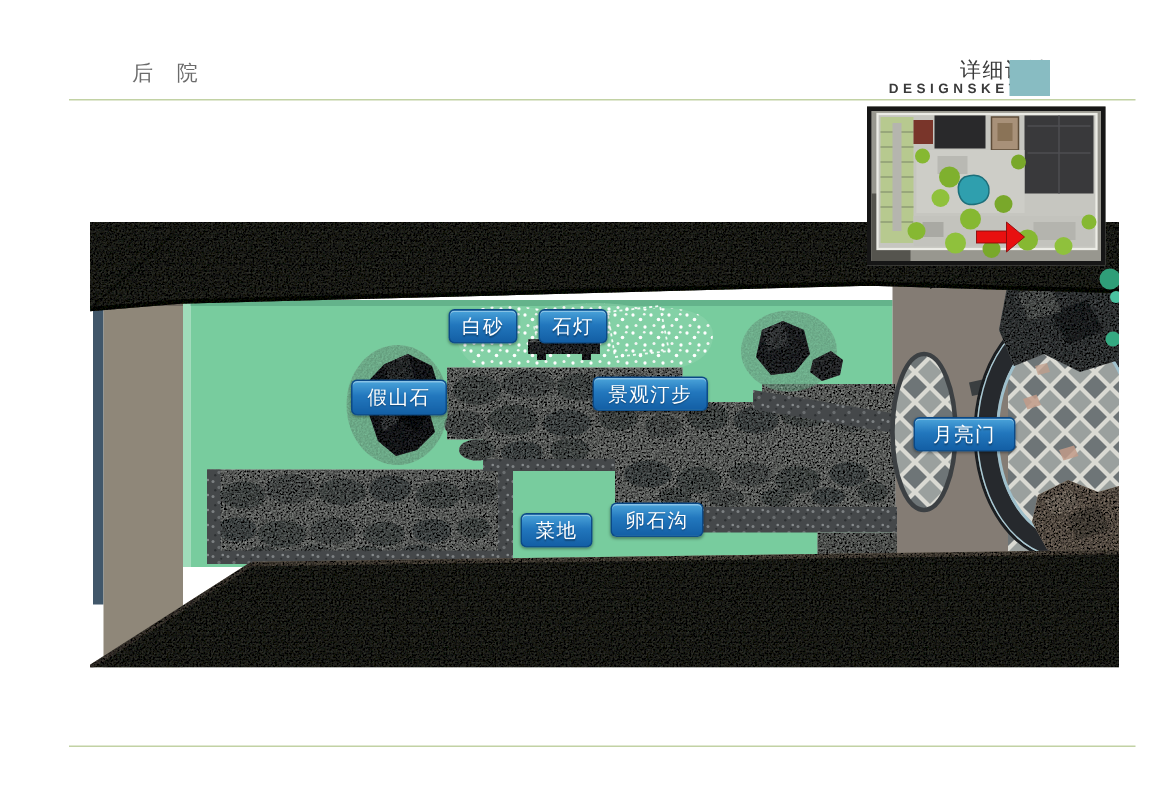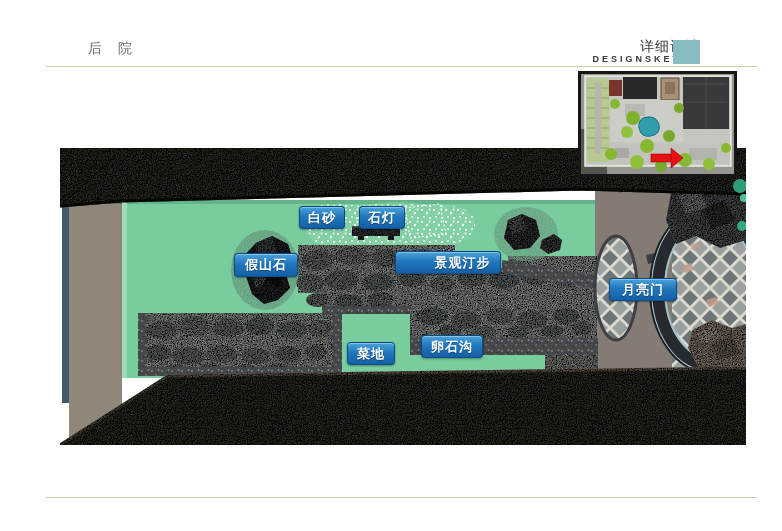--- a/index.html
+++ b/index.html
@@ -13,21 +13,21 @@
   .detail-sub{font-size:9px;color:#3a3a3a;font-weight:bold;letter-spacing:3px;line-height:11px;}
   .accent-square{position:absolute;left:673px;top:40px;width:27px;height:24px;background:#88bcc2;}
   .rule{position:absolute;left:46px;width:711px;height:1px;background:#c2d2a4;}
   .rule.top{top:66px;}
   .rule.bottom{top:497px;}
   
   .plan-wrap{position:absolute;left:60px;top:148px;width:686px;height:297px;}
   .plan-wrap svg{position:absolute;left:0;top:0;}
   
   .chip{position:absolute;display:flex;align-items:center;justify-content:center;
-        color:#fff;font-weight:bold;font-size:13px;letter-spacing:1px;
+        color:#fff;font-weight:normal;font-size:13px;letter-spacing:1px;
         background:linear-gradient(180deg,#4ba4da 0%,#2277bd 45%,#135fa5 100%);
         border:1px solid rgba(10,70,130,.9);border-radius:4px;
         box-shadow:inset 0 1px 0 rgba(255,255,255,.35),0 1px 2px rgba(0,0,0,.35);
         text-shadow:0 1px 1px rgba(0,0,0,.35);white-space:nowrap;}
   
   .inset{position:absolute;left:578px;top:71px;width:153px;height:100px;
          border:3px solid #161616;background:#98978f;}
   .inset svg{display:block;}
 </style>
 </head>
@@ -226,23 +226,23 @@
   <g>
     <circle cx="680" cy="38" r="7" fill="#2f9e78"></circle>
     <circle cx="684" cy="50" r="4" fill="#49c2a0"></circle>
     <circle cx="682" cy="78" r="5" fill="#35aa82"></circle>
   </g>
 </svg>
 
   <div class="chip" style="left:239px;top:58px;width:44px;height:21px;">白砂</div>
   <div class="chip" style="left:299px;top:58px;width:44px;height:21px;text-align:right;">石灯</div>
   <div class="chip" style="left:174px;top:105px;width:62px;height:22px;">假山石</div>
-  <div class="chip" style="left:335px;top:103px;width:75px;height:21px;padding-left:29px;">景观汀步</div>
+  <div class="chip" style="left:335px;top:103px;width:75px;height:21px;">景观汀步</div>
   <div class="chip" style="left:549px;top:130px;width:66px;height:21px;">月亮门</div>
-  <div class="chip" style="left:361px;top:187px;width:60px;height:21px;">卵石沟</div>
+  <div class="chip" style="left:347px;top:187px;width:60px;height:21px;">卵石沟</div>
   <div class="chip" style="left:287px;top:194px;width:46px;height:21px;">菜地</div>
 </div>
 
 <div class="inset">
 <svg width="153" height="100" viewBox="0 0 153 100">
   <rect x="0" y="0" width="153" height="100" fill="#98978f"></rect>
   <rect x="0" y="55" width="26" height="45" fill="#55544e"></rect>
   <rect x="4" y="2" width="146" height="90" fill="#c6c6c0" stroke="#ecece6" stroke-width="1.5"></rect>
 
   <rect x="6" y="4" width="22" height="84" fill="#b7c98f"></rect>

